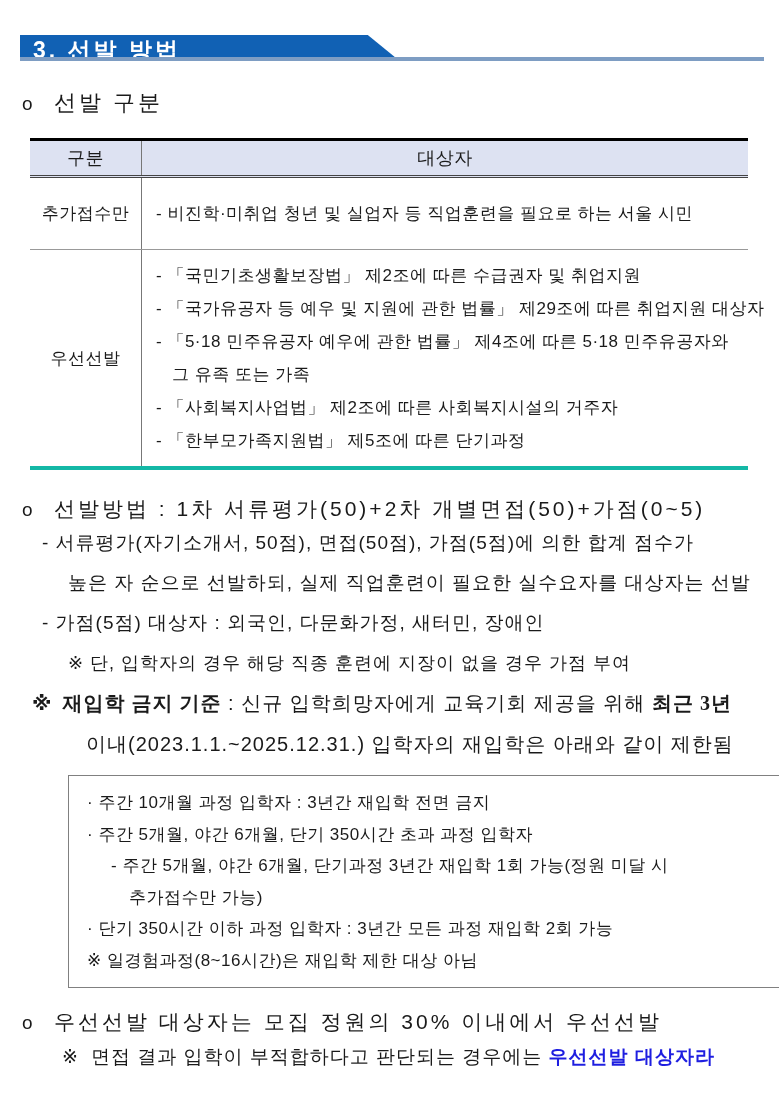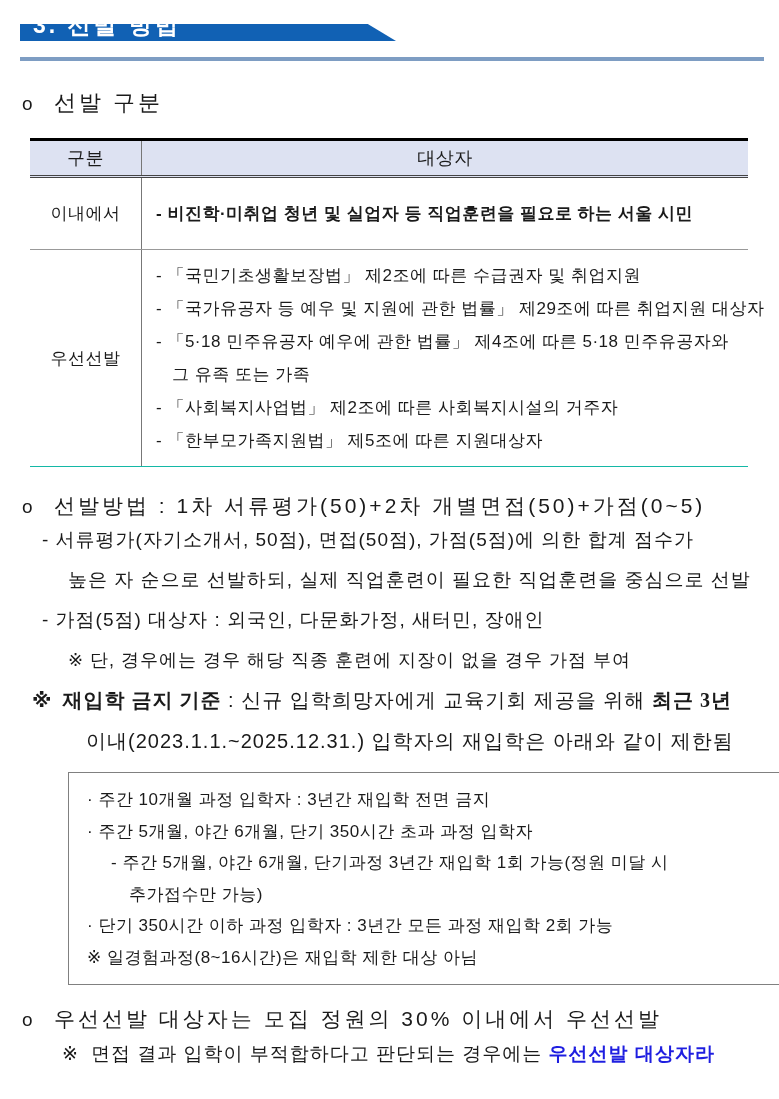--- a/index.html
+++ b/index.html
@@ -13,57 +13,57 @@
   *{box-sizing:border-box;}
   html,body{margin:0;padding:0;}
   body{
     width:779px;height:1099px;background:#ffffff;color:var(--text);
     font-family:"Liberation Sans","DejaVu Sans",sans-serif;
     overflow:hidden;position:relative;
   }
   
   .banner-row{position:relative;margin:23px 0 0 20px;height:38px;}
   .banner{
-    position:absolute;left:0;top:1px;width:376px;height:17px;
+    position:absolute;left:0;top:12px;width:376px;height:23px;
     background:var(--banner_blue);
     clip-path:polygon(0 0,92.5% 0,100% 100%,0 100%);
-    display:flex;align-items:flex-end;
+    display:flex;align-items:flex-start;
   }
   .banner-title{
     color:#fff;font-size:23px;font-weight:bold;letter-spacing:3px;
     padding-left:13px;white-space:nowrap;
   }
   .banner-underline{
     position:absolute;left:0;top:34px;width:744px;height:4px;
     background:var(--banner_underline);
   }
   
   .o-line{display:flex;align-items:baseline;margin-left:22px;font-size:21px;letter-spacing:3px;font-weight:500;}
   .o-line .o-bullet{width:32px;font-size:19px;}
   .h1{margin-top:27px;font-size:22px;}
   
   .sel-table{
     margin:20px 0 12px 30px;width:718px;
-    border-top:3px solid #000;border-bottom:1px solid #14b8a6;
+    border-top:3px solid #000;border-bottom:4px solid #14b8a6;
     font-size:17px;letter-spacing:0.5px;
   }
   .t-header{
     display:flex;background:var(--table_header_bg);
     border-bottom:3px double #444;height:37px;font-size:18px;
   }
   .t-c1{
     width:112px;flex:none;display:flex;align-items:center;justify-content:center;
     border-right:1px solid #777;text-align:center;
   }
   .t-c2{flex:1;display:flex;align-items:center;justify-content:center;}
   .t-row{display:flex;}
   .t-row + .t-row{border-top:1px solid #999;}
   .t-row .t-c2{display:block;padding:0 6px 0 14px;}
   .row-general{height:71px;}
-  .row-general .t-c2{display:flex;justify-content:flex-start;font-weight:bold;}
+  .row-general .t-c2{display:flex;justify-content:flex-start;}
   .row-priority{padding:0;}
   .row-priority .t-c2{padding-top:9px;padding-bottom:9px;}
   .cell-line{line-height:33px;white-space:nowrap;}
   .cell-line.cont{padding-left:16px;}
   .row-priority .t-c1{font-size:17px;}
   
   .m-head{margin-top:25px;}
   .sub{margin-left:42px;font-size:19px;letter-spacing:1px;line-height:40px;white-space:nowrap;}
   .sub.cont{padding-left:26px;}
   .sub.note{padding-left:26px;font-size:18px;}
@@ -100,46 +100,46 @@
   <span class="o-bullet">o</span>
   <span>선발 구분</span>
 </div>
 
 <div class="sel-table">
   <div class="t-header">
     <div class="t-c1">구분</div>
     <div class="t-c2">대상자</div>
   </div>
   <div class="t-row row-general">
-    <div class="t-c1">이내에서</div>
+    <div class="t-c1">추가접수만</div>
     <div class="t-c2">
       <div class="cell-line">- 비진학·미취업 청년 및 실업자 등 직업훈련을 필요로 하는 서울 시민</div>
     </div>
   </div>
   <div class="t-row row-priority">
     <div class="t-c1">우선선발</div>
     <div class="t-c2">
       <div class="cell-line">- 「국민기초생활보장법」  제2조에 따른 수급권자 및 취업지원</div>
       <div class="cell-line">- 「국가유공자 등 예우 및 지원에 관한 법률」 제29조에 따른 취업지원 대상자</div>
       <div class="cell-line">- 「5·18 민주유공자 예우에 관한 법률」 제4조에 따른 5·18 민주유공자와</div>
       <div class="cell-line cont">그 유족 또는 가족</div>
       <div class="cell-line">- 「사회복지사업법」 제2조에 따른 사회복지시설의 거주자</div>
-      <div class="cell-line">- 「한부모가족지원법」 제5조에 따른 지원대상자</div>
+      <div class="cell-line">- 「한부모가족지원법」 제5조에 따른 단기과정</div>
     </div>
   </div>
 </div>
 
 <div class="o-line m-head">
   <span class="o-bullet">o</span>
   <span>선발방법 : 1차 서류평가(50)+2차 개별면접(50)+가점(0~5)</span>
 </div>
 <div class="sub">- 서류평가(자기소개서, 50점), 면접(50점), 가점(5점)에 의한 합계 점수가</div>
-<div class="sub cont">높은 자 순으로 선발하되, 실제 직업훈련이 필요한 직업훈련을 중심으로 선발</div>
+<div class="sub cont">높은 자 순으로 선발하되, 실제 직업훈련이 필요한 실수요자를 대상자는 선발</div>
 <div class="sub">- 가점(5점) 대상자 : 외국인, 다문화가정, 새터민, 장애인</div>
-<div class="sub note">※ 단, 경우에는 경우 해당 직종 훈련에 지장이 없을 경우 가점 부여</div>
+<div class="sub note">※ 단, 입학자의 경우 해당 직종 훈련에 지장이 없을 경우 가점 부여</div>
 
 <div class="reentry">
   <span class="mk">※</span><b>재입학 금지 기준</b><span> : </span><span>신규 입학희망자에게 교육기회 제공을 위해 </span><b>최근 3년</b>
 </div>
 <div class="reentry reentry-l2">이내(2023.1.1.~2025.12.31.) 입학자의 재입학은 아래와 같이 제한됨</div>
 
 <div class="rbox">
   <div class="bx">· 주간 10개월 과정 입학자 : 3년간 재입학 전면 금지</div>
   <div class="bx">· 주간 5개월, 야간 6개월, 단기 350시간 초과 과정 입학자</div>
   <div class="bx lv1">- 주간 5개월, 야간 6개월, 단기과정 3년간 재입학 1회 가능(정원 미달 시</div>

